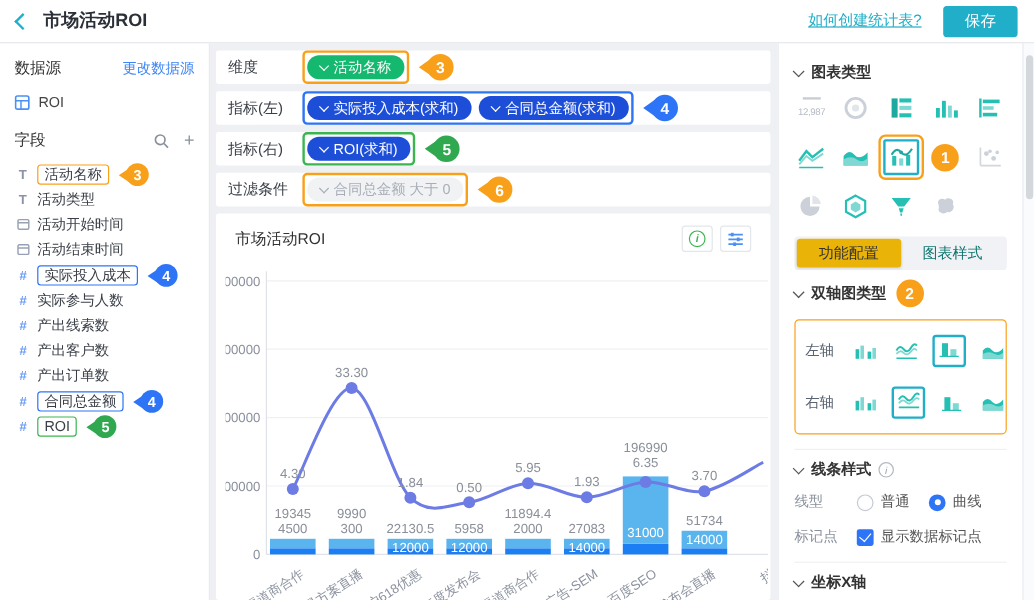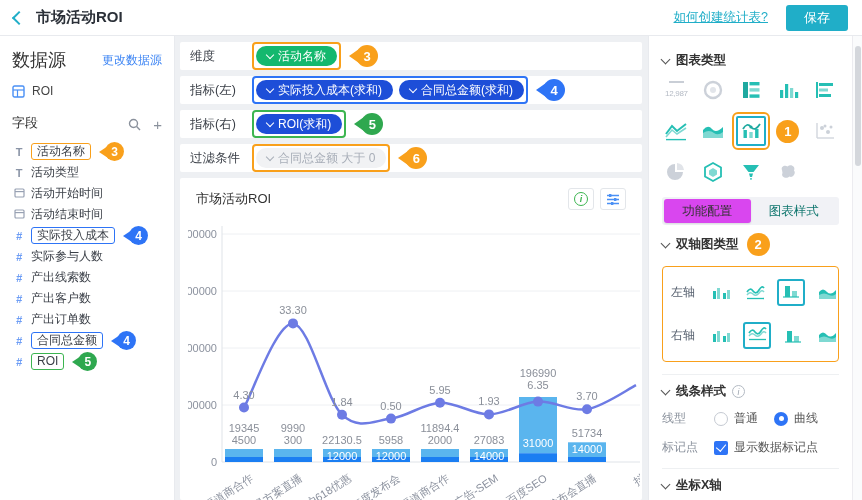--- a/index.html
+++ b/index.html
@@ -10,24 +10,24 @@
   .back{width:10px;height:10px;border-left:2px solid #20aec8;border-bottom:2px solid #20aec8;transform:rotate(45deg);cursor:pointer;margin-right:12px}
   .apptitle{font-size:15px;font-weight:bold;color:#2b3038}
   .tb-right{margin-left:auto;display:flex;align-items:center;gap:18px}
   .helplink{color:#20aec8;font-size:12.5px;text-decoration:underline;cursor:pointer}
   .savebtn{background:#20aec8;color:#fff;border:none;border-radius:3px;height:26px;padding:0 18px;font-size:13px;cursor:pointer}
   
   .app{display:flex;height:464px}
   
   .sidebar{width:175px;background:#fff;border-right:1px solid #e8eaee;padding:12px 12px 0 12px;flex:none}
   .ds-row{display:flex;justify-content:space-between;align-items:center;margin-bottom:12px}
-  .ds-title{font-size:18px;color:#333}
+  .ds-title{font-size:13px;color:#333}
   .ds-change{color:#3d85f4;font-size:12px;cursor:pointer}
   .ds-item{display:flex;align-items:center;gap:7px;margin-bottom:16px;cursor:pointer;color:#444}
-  .fields-head{display:flex;justify-content:space-between;align-items:flex-end;margin-bottom:10px}
+  .fields-head{display:flex;justify-content:space-between;align-items:center;margin-bottom:10px}
   .fields-title{font-size:13px;color:#333}
   .fh-icons{display:flex;align-items:center;gap:12px;color:#8a919c}
   .plus{font-size:15px;line-height:1;cursor:pointer}
   .frow{display:flex;align-items:center;height:19px;margin-bottom:2px;cursor:grab;white-space:nowrap}
   .fic{width:14px;flex:none;text-align:center;font-size:11px;margin-right:5px}
   .fic.t{color:#8a94a6;font-weight:bold}
   .fic.n{color:#6d9df5;font-weight:bold;font-style:italic}
   .flabel{font-size:12px;color:#3a3f47}
   .fbox{border:1.5px solid;border-radius:3px;padding:0 5px;line-height:15px;display:inline-block}
   .fbox.ob{border-color:#f9a01b}.fbox.bb{border-color:#2e74f6}.fbox.gb{border-color:#3cb550}
@@ -66,21 +66,21 @@
   .typegrid{display:grid;grid-template-columns:repeat(5,1fr);gap:15px 8px;align-items:center;justify-items:center;margin:4px 0 14px}
   .ticon{cursor:pointer;display:flex;align-items:center;justify-content:center}
   .kpi-ic{text-align:center;cursor:pointer}
   .kpi-ic i{display:block;width:15px;height:2.5px;background:#c9ced6;margin:0 auto 2px}
   .kpi-ic span{font-size:8px;color:#b4bac4;letter-spacing:-.3px}
   .combo-sel{border:2px solid #20aec8;border-radius:2px;background:#fff;padding:2px;outline:2px solid #f9a01b;outline-offset:2px;display:flex}
   .cnum{width:23px;height:23px;border-radius:50%;background:#f9a01b;color:#fff;display:inline-flex;align-items:center;justify-content:center;font-weight:bold;font-size:13px}
   .cnum.ml{margin-left:8px}
   .tabs{display:flex;background:#f1f2f6;border-radius:3px;padding:2px;margin:2px 0 4px}
   .tab{flex:1;height:24px;display:flex;align-items:center;justify-content:center;font-size:12.5px;color:#0f766e;border-radius:3px;cursor:pointer}
-  .tab.active{background:#d946ef;color:#333;box-shadow:0 1px 2px rgba(0,0,0,.10)}
+  .tab.active{background:#eab308;color:#333;box-shadow:0 1px 2px rgba(0,0,0,.10)}
   .dualbox{border:1.5px solid #f9a01b;border-radius:4px;padding:12px 8px;display:flex;flex-direction:column;gap:16px;margin-bottom:12px}
   .dualrow{display:flex;align-items:center;gap:10px}
   .dlabel{width:28px;flex:none;font-size:12px;color:#5a6472}
   .axic{cursor:pointer;display:flex;align-items:center;justify-content:center;padding:2px}
   .axsel{border:2px solid #20aec8;border-radius:3px;padding:2px;background:#fff}
   .hr{height:1px;background:#eef0f2;margin:4px 0 6px}
   .prow{display:flex;align-items:center;margin-bottom:12px}
   .plabel{width:52px;flex:none;color:#8a919c;font-size:12px}
   .radio{width:14px;height:14px;border-radius:50%;border:1.5px solid #c5cad2;background:#fff;margin-right:6px;flex:none;cursor:pointer}
   .radio.on{border:none;background:#2e74f6;position:relative}

